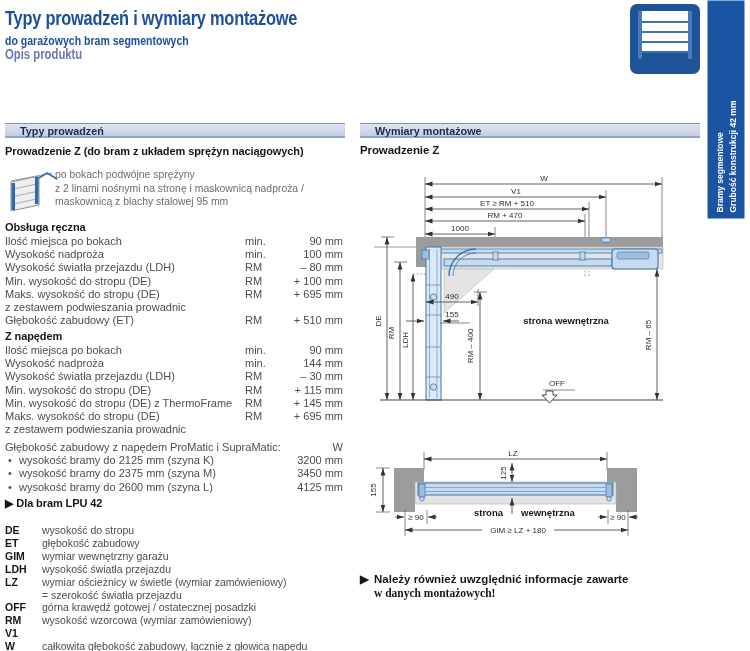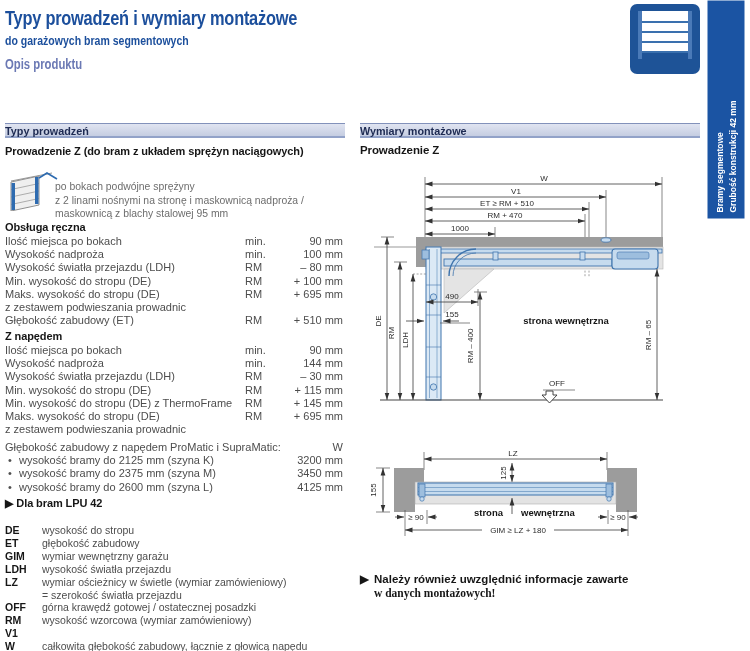--- a/index.html
+++ b/index.html
@@ -5,21 +5,21 @@
   html,body{margin:0;padding:0;background:#fff;}
   body{width:750px;height:651px;position:relative;overflow:hidden;
        font-family:"Liberation Sans",sans-serif;color:#4d4d4d;}
   .abs{position:absolute;}
   .cond{display:inline-block;transform:scaleX(0.78);transform-origin:0 50%;white-space:nowrap;}
   .title{font-size:21px;font-weight:bold;color:#1c4f9c;letter-spacing:-0.3px;}
   .subtitle{font-size:13.5px;font-weight:bold;color:#1c4f9c;}
   .opis{font-size:14.5px;font-weight:bold;color:#6b79b4;}
   .secbar{width:340px;height:15px;background:linear-gradient(180deg,#e0e4f1 0%,#c5cde1 100%);
           border-top:1px solid #8291ba;border-bottom:2px solid #92a2c8;
-          font-size:10.8px;font-weight:bold;color:#1d2a52;line-height:15px;padding-left:0;
+          font-size:10.8px;font-weight:bold;color:#1d2a52;line-height:15px;padding-left:15px;
           box-sizing:border-box;}
   .h2{font-size:11px;font-weight:bold;color:#161616;letter-spacing:-0.1px;white-space:nowrap;}
   .intro{font-size:10.4px;color:#6d6d6d;line-height:13.5px;}
   .tbl{width:338px;font-size:11px;color:#4d4d4d;}
   .trow{display:flex;height:13.2px;line-height:13.2px;}
   .tl{flex:1;white-space:nowrap;overflow:hidden;}
   .tr{width:38px;padding-left:6px;}
   .tv{width:60px;text-align:right;white-space:nowrap;}
   .bul{width:14px;padding-left:3px;box-sizing:border-box;}
   .abbr-row{display:flex;font-size:10.5px;line-height:12.9px;}
@@ -40,21 +40,21 @@
 </style>
 </head>
 <body>
 
 <div class="abs title" style="left:5px;top:6px;">
   <span class="cond">Typy prowadzeń i wymiary montażowe</span>
 </div>
 <div class="abs subtitle" style="left:5px;top:33px;">
   <span class="cond">do garażowych bram segmentowych</span>
 </div>
-<div class="abs opis" style="left:5px;top:56px;">
+<div class="abs opis" style="left:5px;top:46px;">
   <span class="cond">Opis produktu</span>
 </div>
 
 <svg class="abs" style="left:628px;top:2px;" width="74" height="74" viewBox="0 0 74 74">
   <rect x="2" y="2" width="70" height="70" rx="7" fill="#1e5397"></rect>
   <rect x="10" y="9" width="54" height="56" fill="#ffffff"></rect>
   <rect x="10" y="51" width="54" height="14" fill="#1e5397"></rect>
   <line x1="10" y1="20" x2="64" y2="20" stroke="#3a70ae" stroke-width="2"></line>
   <line x1="10" y1="30" x2="64" y2="30" stroke="#3a70ae" stroke-width="2"></line>
   <line x1="10" y1="40" x2="64" y2="40" stroke="#3a70ae" stroke-width="2"></line>
@@ -80,21 +80,21 @@
   <line x1="3" y1="12" x2="44" y2="4" stroke="#9a9a9a" stroke-width="1"></line>
   <polygon points="3,13 31,7 31,36 3,42" fill="#efefef" stroke="#8f8f8f" stroke-width="1"></polygon>
   <line x1="3" y1="20.5" x2="31" y2="14.5" stroke="#9a9a9a" stroke-width="0.8"></line>
   <line x1="3" y1="28" x2="31" y2="22" stroke="#9a9a9a" stroke-width="0.8"></line>
   <line x1="3" y1="35.5" x2="31" y2="29.5" stroke="#9a9a9a" stroke-width="0.8"></line>
   <rect x="3.5" y="14" width="3.5" height="27" fill="#2e6bb0"></rect>
   <rect x="27" y="8" width="3.5" height="27" fill="#2e6bb0"></rect>
   <polyline points="31,9 39,4 49,10" fill="none" stroke="#2e6bb0" stroke-width="1.6"></polyline>
 </svg>
 
-<div class="abs intro" style="left:55px;top:168px;margin-top:12px;">
+<div class="abs intro" style="left:55px;top:168px;">
   <div>po bokach podwójne sprężyny</div>
   <div>z 2 linami nośnymi na stronę i maskownicą nadproża /</div>
   <div>maskownicą z blachy stalowej 95 mm</div>
 </div>
 
 <div class="abs h2" style="left:5px;top:221px;">
   <span>Obsługa ręczna</span>
 </div>
 
 <div class="abs tbl" style="left:5px;top:235px;">

